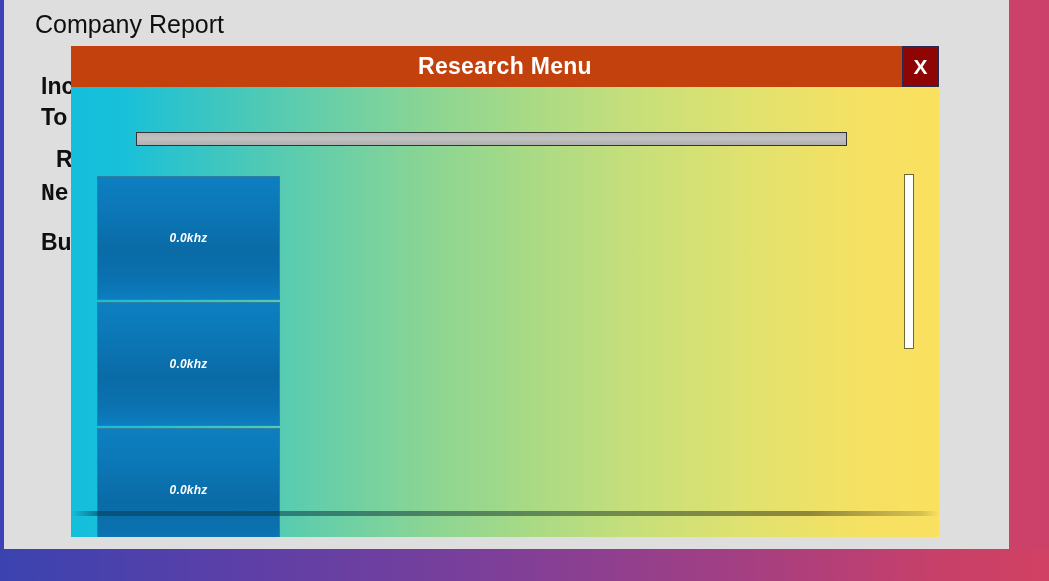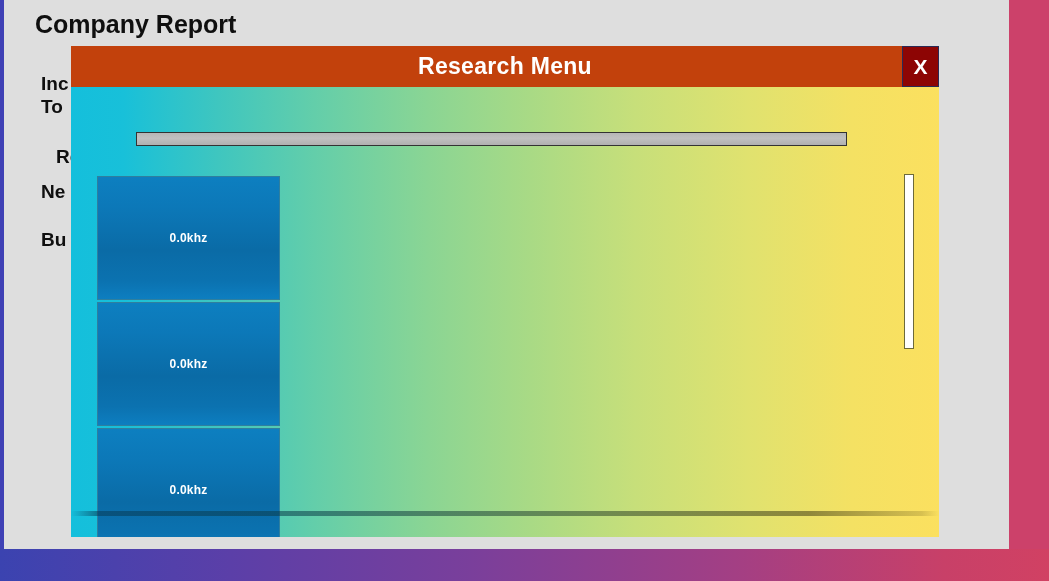--- a/index.html
+++ b/index.html
@@ -38,37 +38,37 @@
     left: 0; top: 549px;
     width: 1049px; height: 32px;
     background: linear-gradient(to right, #3b43b0 0%, #5b3fa8 22%, #7a3f9b 45%, #a33f84 70%, #c84068 90%, #d14163 100%);
   }
 
   
   #report-title {
     position: absolute;
     left: 35px; top: 10px;
     font-size: 25px;
-    font-weight: bold;
+    font-weight: normal;
     color: #0f0f0f;
     letter-spacing: 0px;
     white-space: nowrap;
   }
   .report-line {
     position: absolute;
     left: 41px;
-    font-size: 19px;
+    font-size: 23px;
     font-weight: bold;
     color: #0f0f0f;
     white-space: nowrap;
   }
   #report-line-0 { top: 73px; }
-  #report-line-1 { top: 96px; }
+  #report-line-1 { top: 104px; }
   #report-line-2 { top: 146px; margin-left: 15px; }
-  #report-line-3 { top: 181px; }
+  #report-line-3 { top: 181px; font-family: Liberation Mono, monospace; }
   #report-line-4 { top: 229px; }
 
   
   #research-window {
     position: absolute;
     left: 71px; top: 46px;
     width: 868px; height: 491px;
     overflow: hidden;
   }
 
@@ -143,20 +143,21 @@
     position: relative;
     width: 183px;
     height: 124px;
     margin-bottom: 2px;
     background: linear-gradient(to bottom, #0d7fc0 0%, #0c78b8 25%, #0a6ba6 60%, #0b72b0 85%, #0d7ec0 100%);
     border: 1px solid #2f7f9e;
     display: flex;
     align-items: center;
     justify-content: center;
     cursor: pointer;
+    font-style: italic;
   }
   .research-item-label {
     font-size: 12px;
     font-weight: bold;
     color: #ffffff;
     letter-spacing: 0.2px;
   }
 
   
   #right-scrollbar-thumb {

